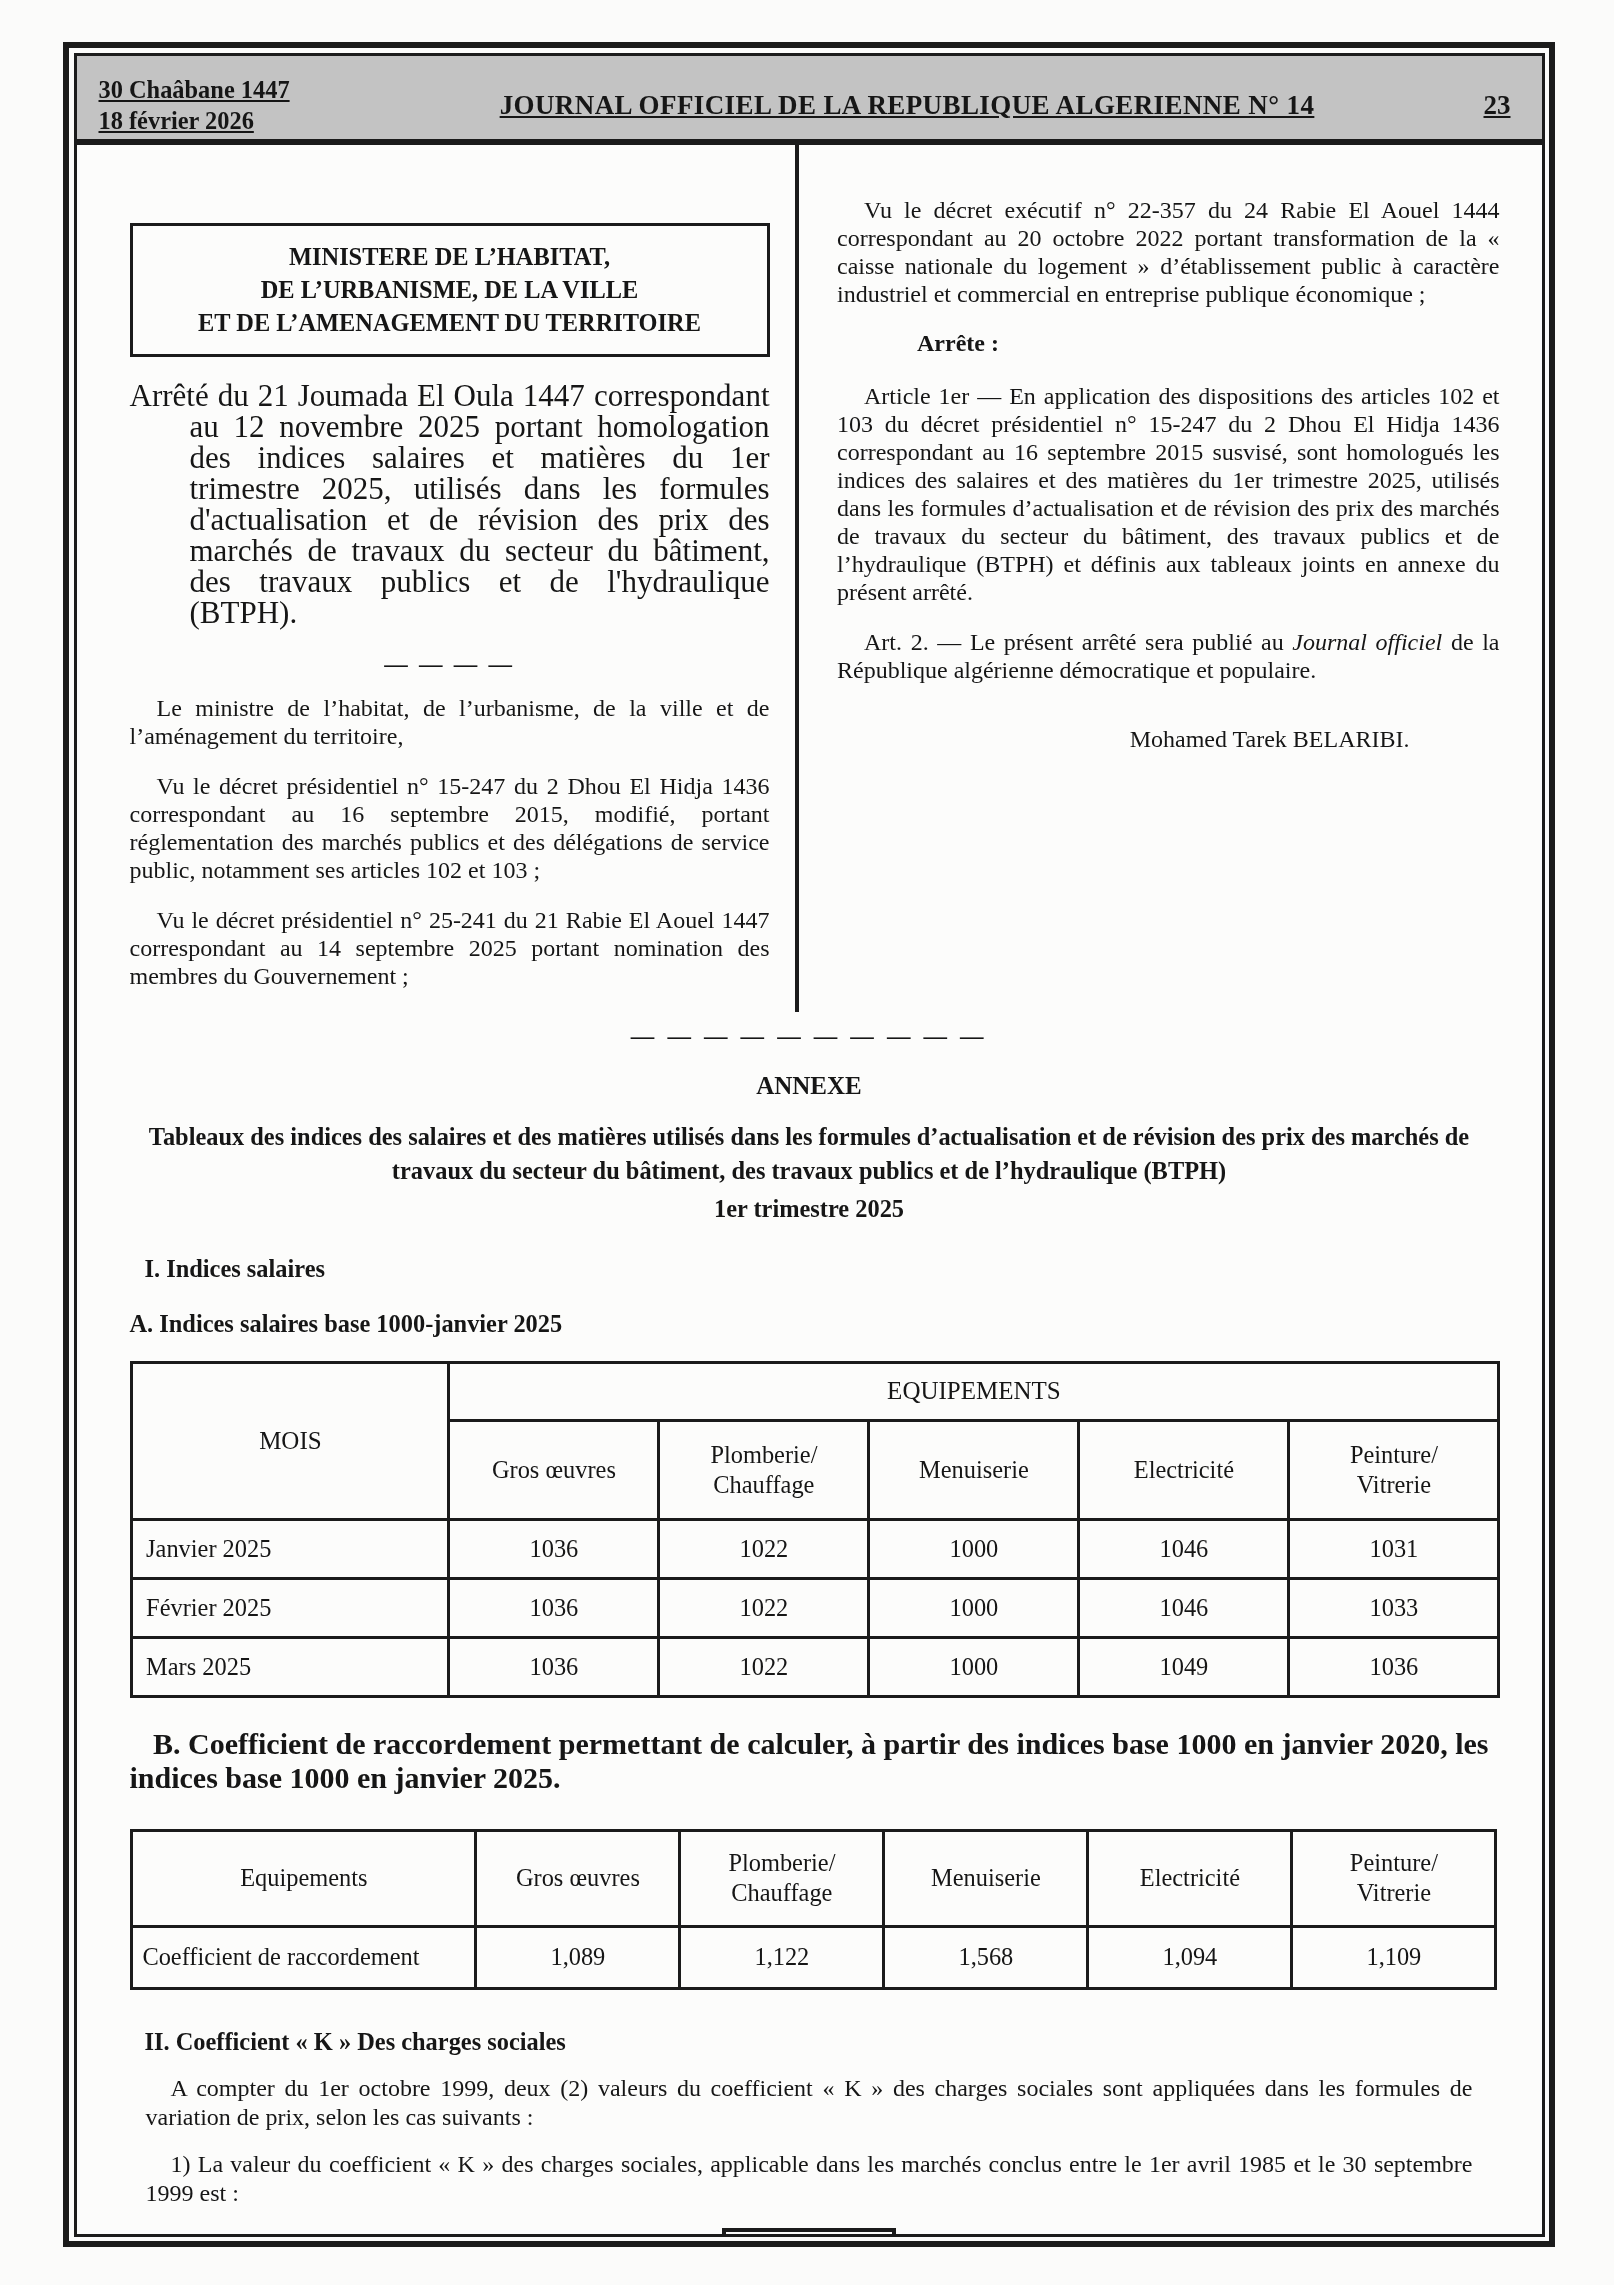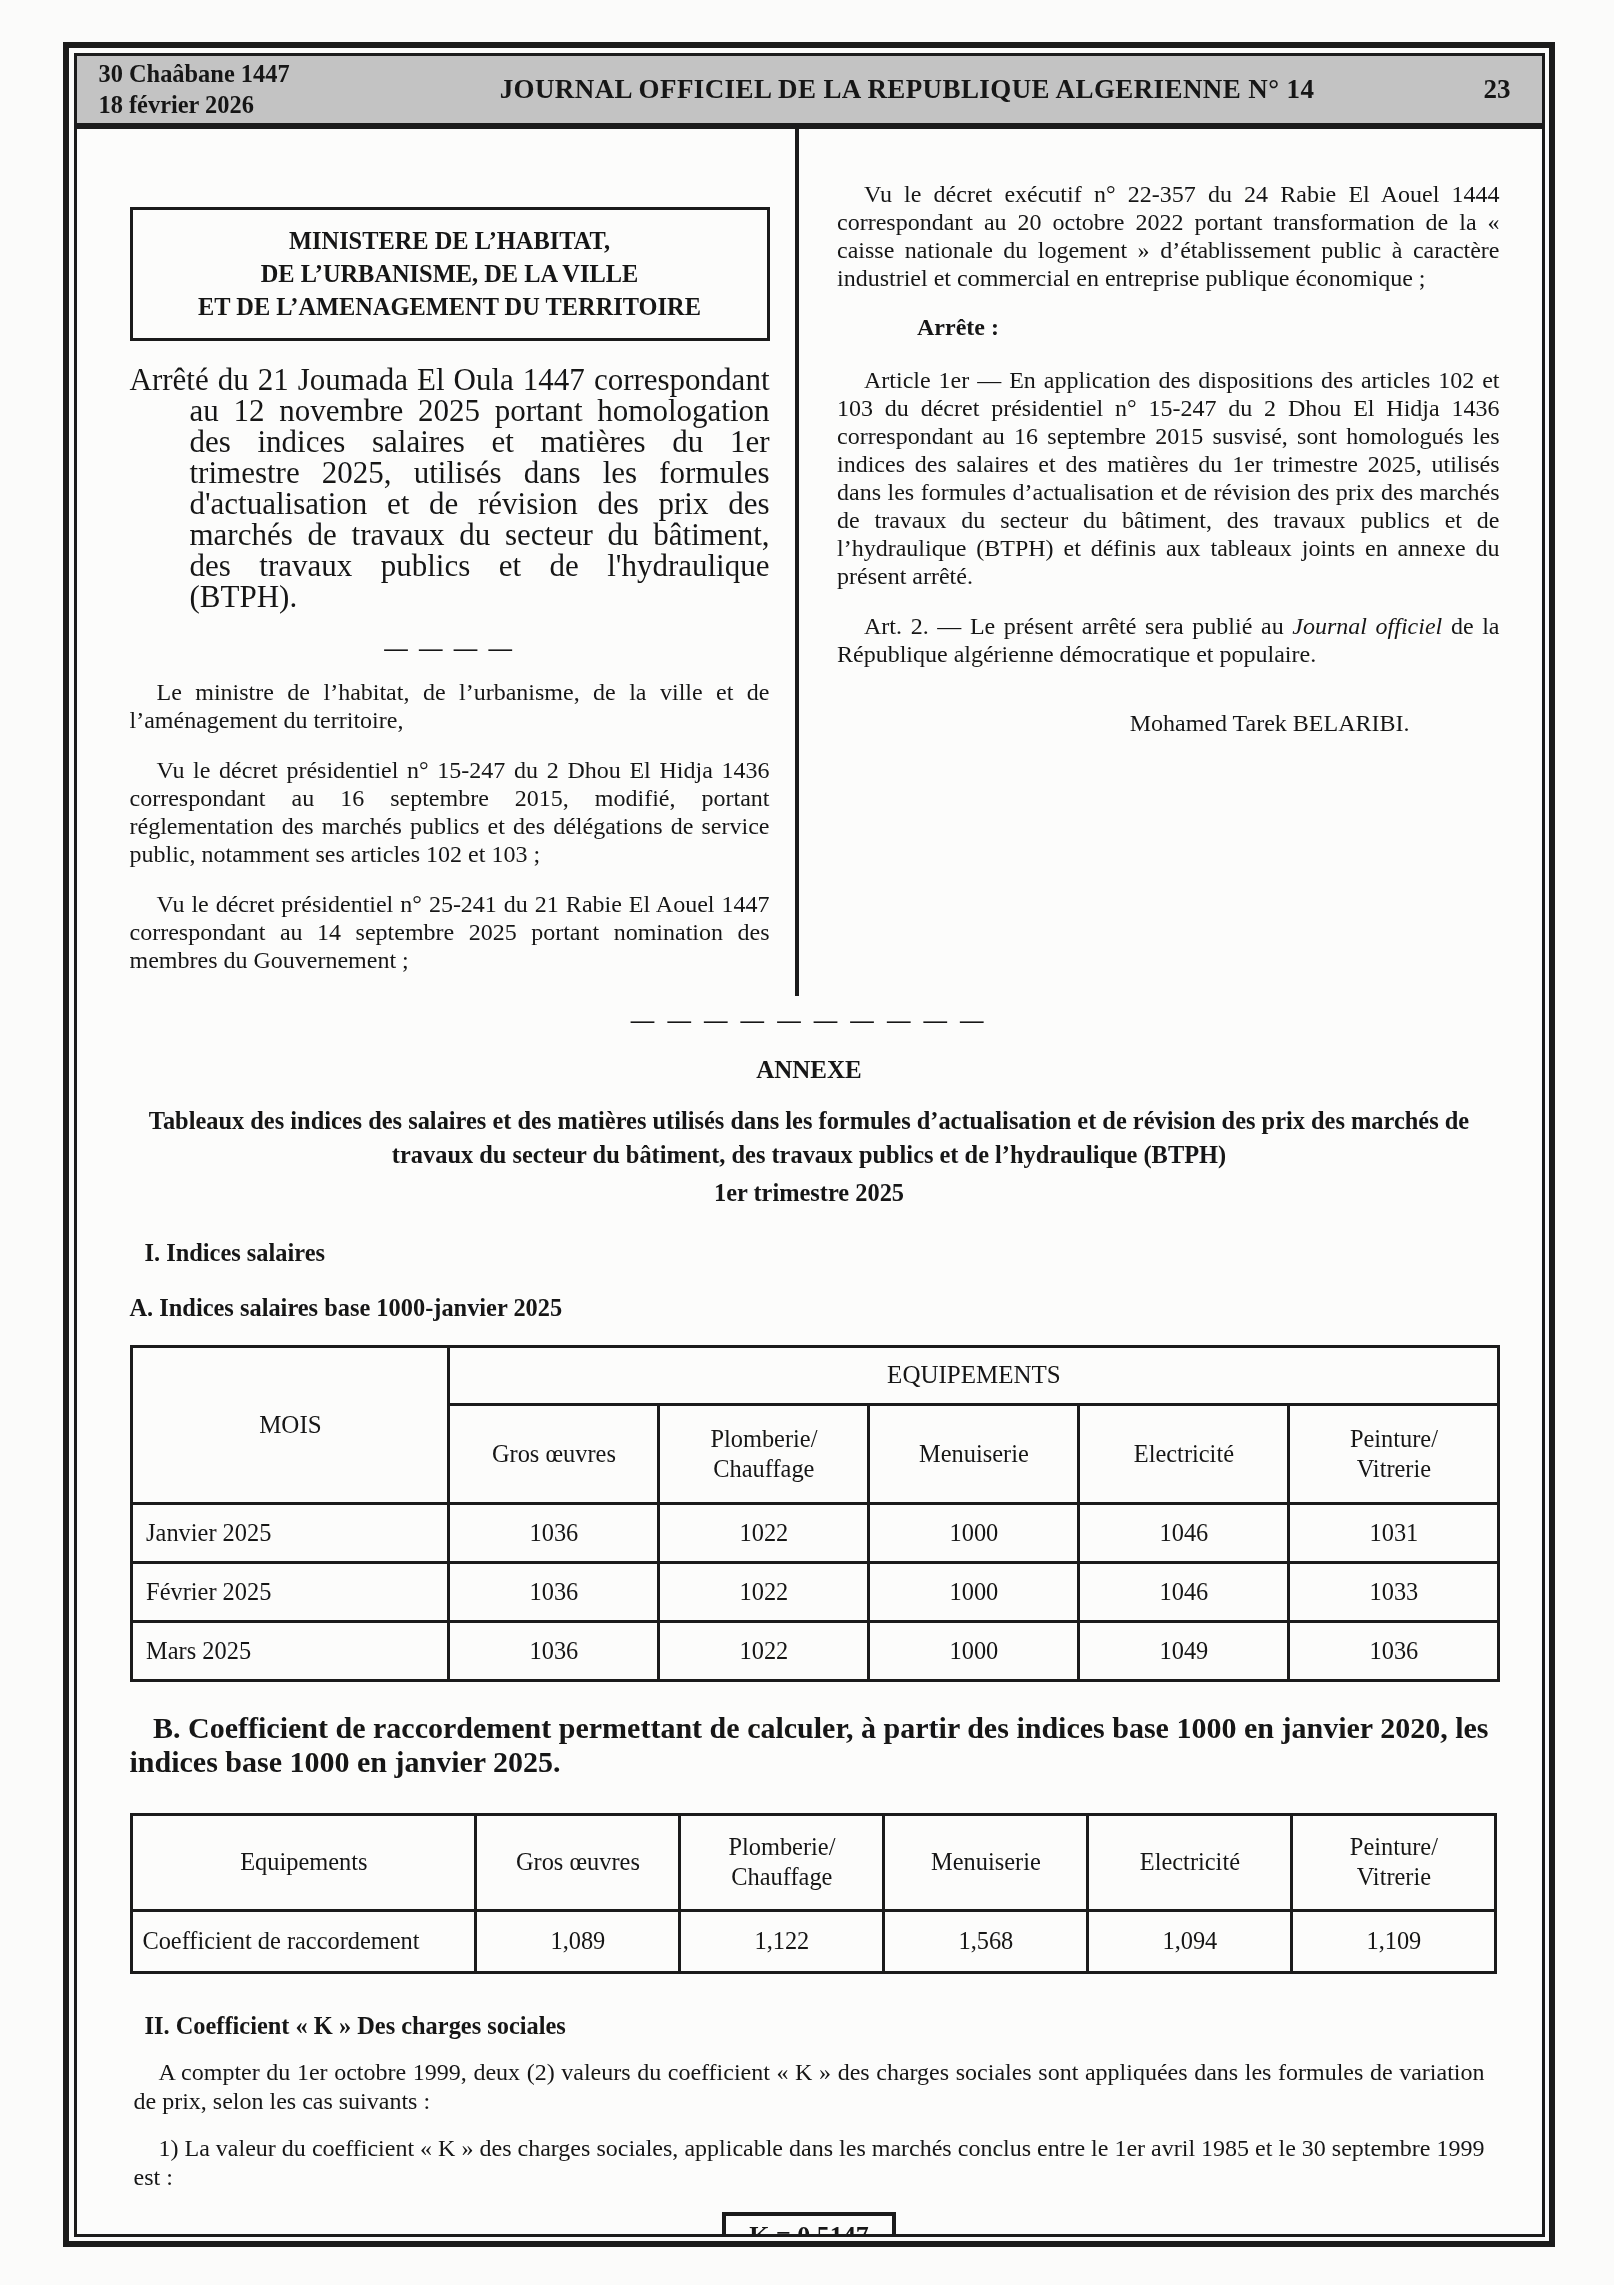--- a/index.html
+++ b/index.html
@@ -14,21 +14,21 @@
   }
   .frame-inner {
     border:3.6px solid #1b1b1b; height:100%; box-sizing:border-box;
     overflow:hidden; background:#fcfcfb;
   }
   
   .masthead {
     display:flex; align-items:center;
     background:#c3c3c3; height:67px;
     border-bottom:6.3px solid #1b1b1b;
-    padding:0 31px 0 22px; box-sizing:content-box;
+    padding:16px 31px 0 22px; box-sizing:content-box;text-decoration:underline;
   }
   .dates { width:259px; font-weight:bold; font-size:24.4px; line-height:31px; }
   .mast-title { flex:1; text-align:center; font-weight:bold; font-size:27px; letter-spacing:0.4px; }
   .pageno { width:54px; text-align:right; font-weight:bold; font-size:27px; }
   
   .columns { display:flex; min-height:819px; }
   .col { box-sizing:border-box; }
   .col-left  { width:718px; padding:0 25px 0 53px; }
   .col-divider { width:4.5px; background:#1b1b1b; }
   .col-right { flex:1; padding:0 42px 0 38px; }
@@ -76,21 +76,21 @@
   .section-b {
     margin:29px 0 0; font-weight:bold; font-size:30px; line-height:34px;
     text-align:justify; text-indent:23.5px;
   }
   .t2 { margin:34px 0 0 0.9px; }
   .t2 .h { height:85px; white-space:pre-line; line-height:30px; }
   .t2 .data-row td { height:52px; }
   .t2 .rowlabel { text-align:left; padding-left:9px; }
   .annexe h3.s2 { margin-top:38px; }
   .tight {
-    margin:18px 4px 0; font-size:24px; line-height:29px;
+    margin:18px 16px 0; font-size:24px; line-height:29px;
     text-align:justify; text-indent:25px;
   }
   .kbox {
     width:fit-content; margin:20px auto 3.6px;
     border:4.5px solid #1b1b1b; padding:5.4px 23.5px 8.1px;
     font-weight:bold; font-size:26px;
   }
 </style>
 </head>
 <body>

